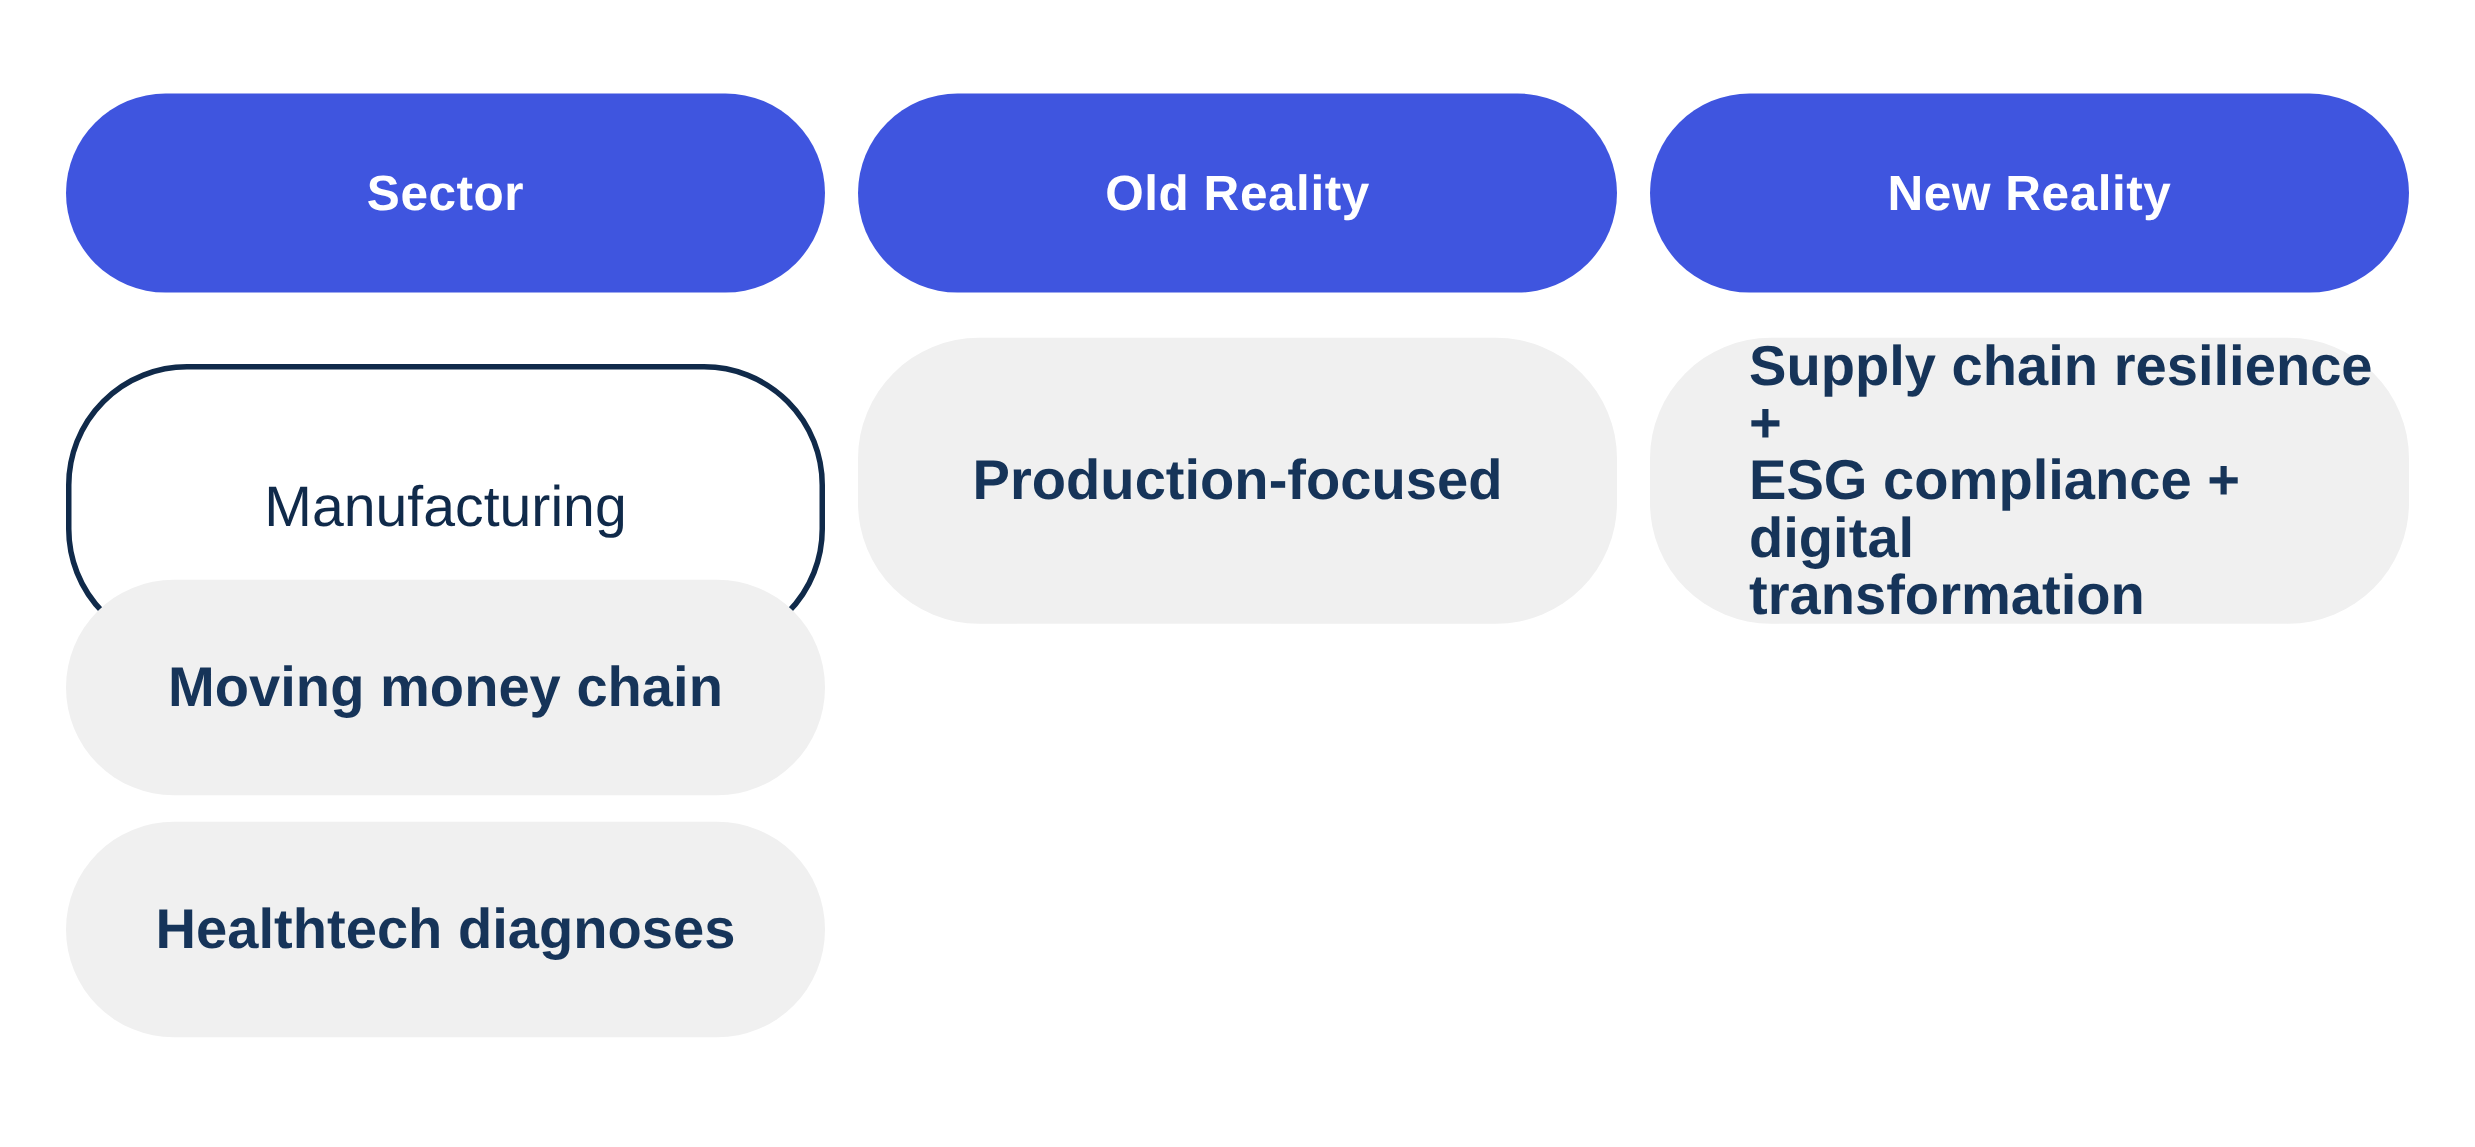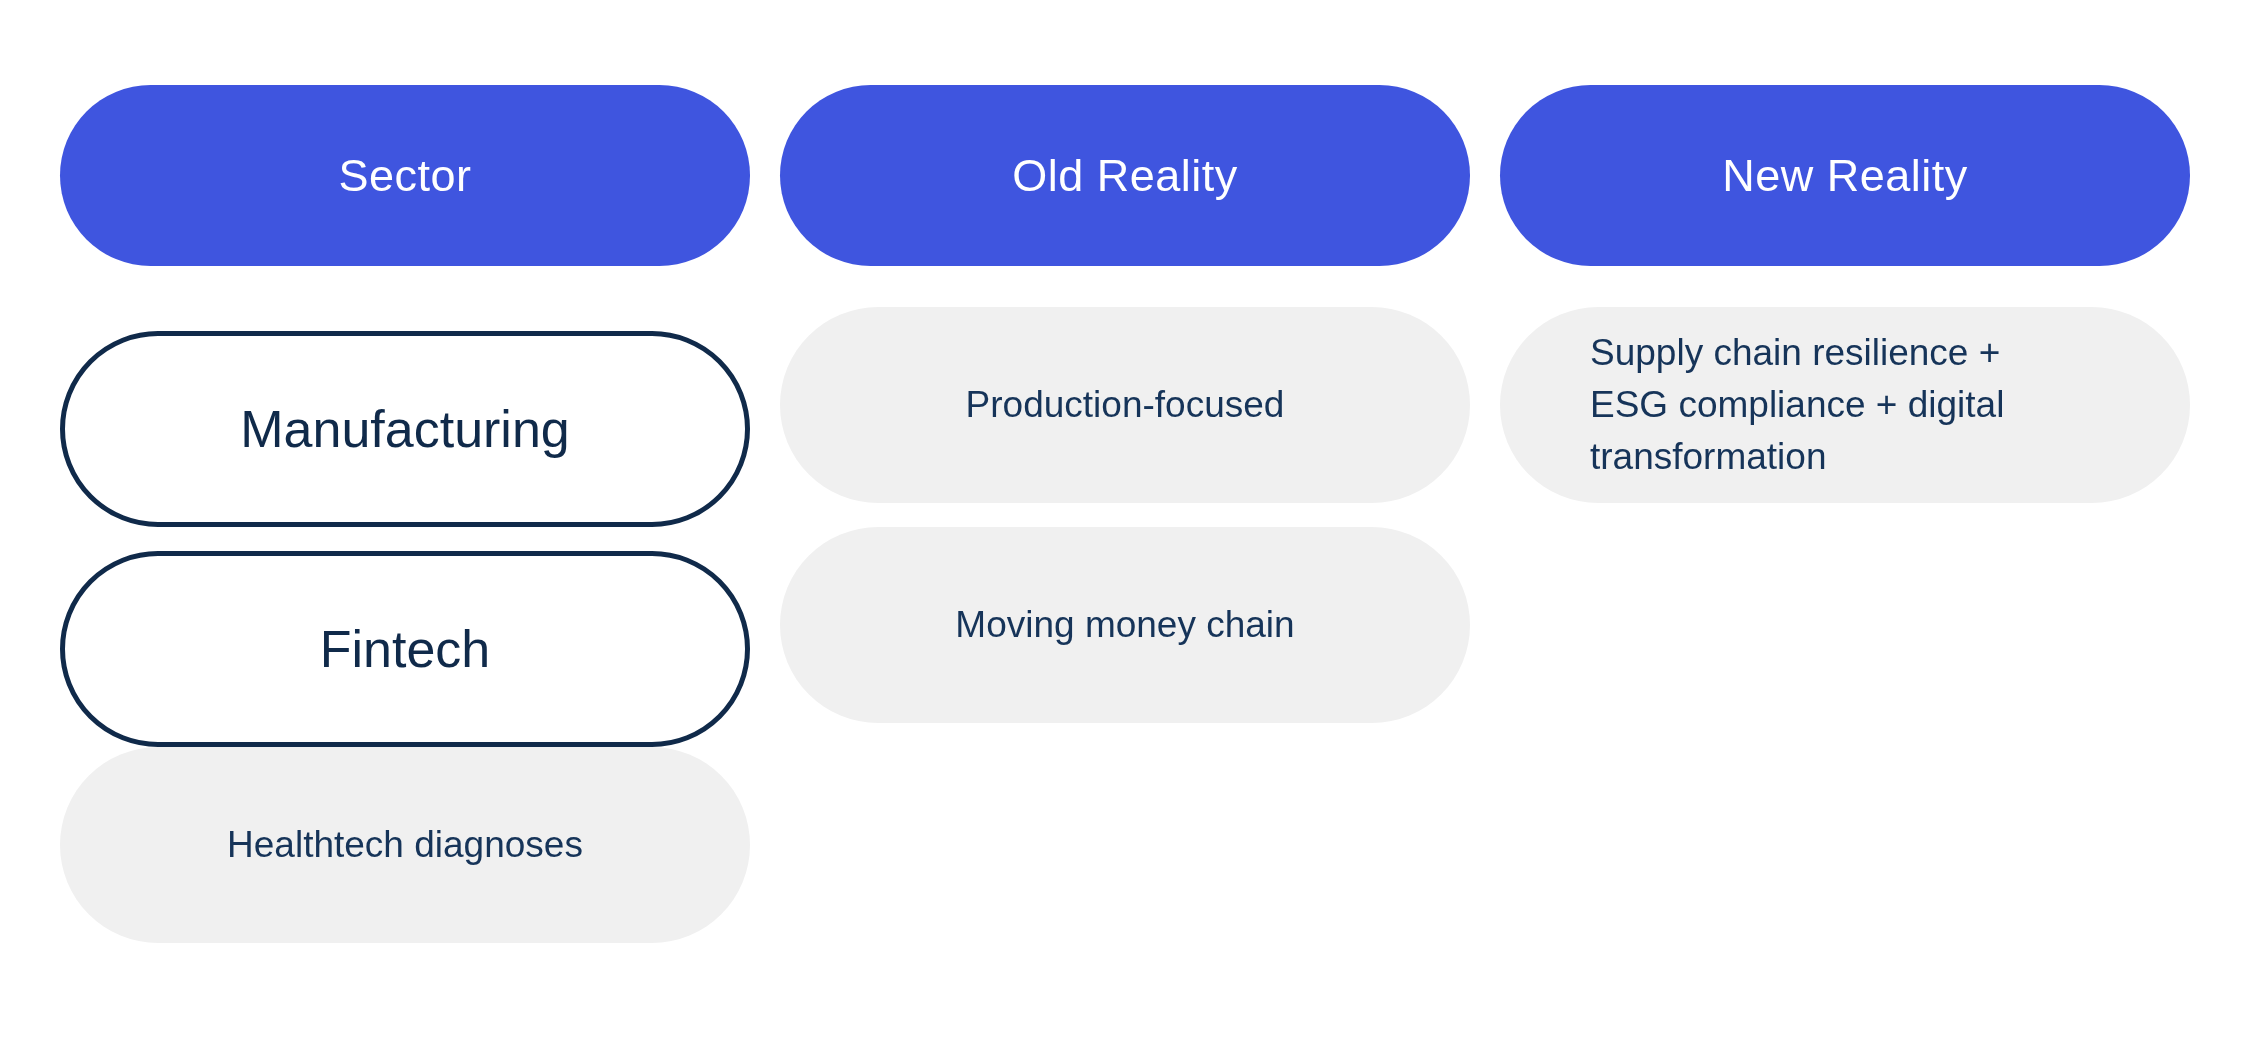--- a/index.html
+++ b/index.html
@@ -25,38 +25,38 @@
   .pill {
     display: flex;
     align-items: center;
     justify-content: center;
     border-radius: 110px;
     height: 100%;
   }
   .pill.head {
     background: var(--header-bg, #3F55DF);
     color: var(--header-text, #ffffff);
-    font-weight: 400;
+    font-weight: 700;
     font-size: 45px;
     letter-spacing: 0.5px;
     text-align: center;
   }
   .pill.sector {
     background: var(--page-bg, #ffffff);
     border: 5px solid var(--navy, #102A4A);
     color: var(--navy, #102A4A);
     font-weight: 400;
     font-size: 52px;
     margin-top: 24px;
   }
   .pill.cell {
     background: var(--cell-bg, #F0F0F0);
     color: var(--cell-text, #163459);
-    font-weight: 400;
-    font-size: 37px;
+    font-weight: 700;
+    font-size: 51px;
     line-height: 52px;
   }
   .pill.cell.left {
     justify-content: flex-start;
     padding: 0 30px 0 90px;
     text-align: left;
   }
   .pill .text { white-space: pre-line; }
 </style>
 </head>
@@ -84,23 +84,20 @@
       <span class="text">Production-focused</span>
     </div>
     <div class="pill cell left">
       <span class="text">Supply chain resilience +
 ESG compliance + digital
 transformation</span>
     </div>
   </div>
 
   <div class="row body">
-    <div class="pill sector">
-      <span class="text">Fintech</span>
-    </div>
     <div class="pill cell">
       <span class="text">Moving money chain</span>
     </div>
   </div>
 
   <div class="row body">
     <div class="pill cell">
       <span class="text">Healthtech diagnoses</span>
     </div>
   </div>

